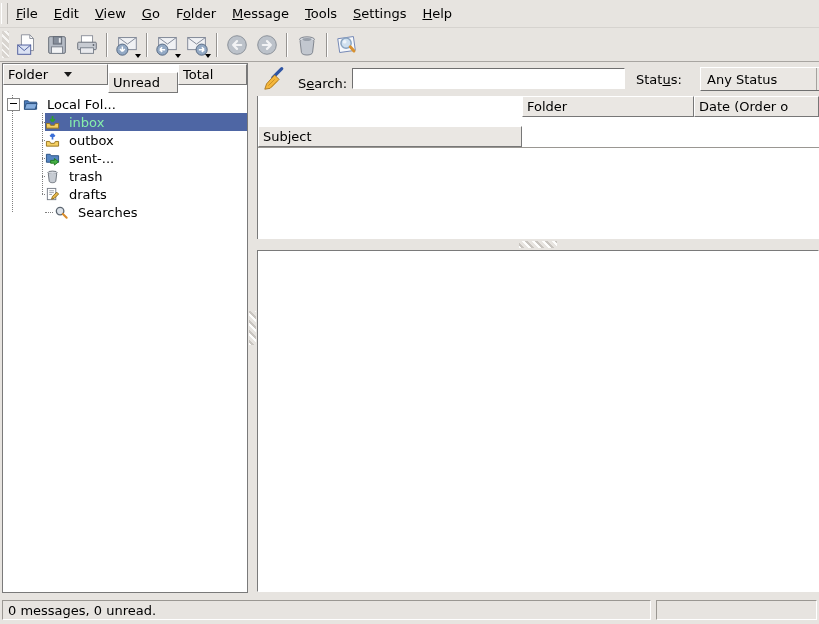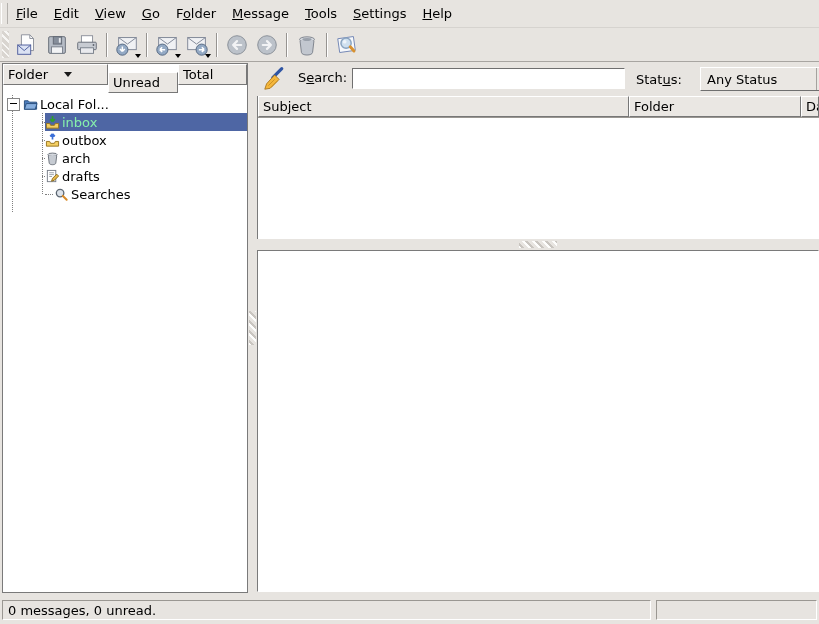--- a/index.html
+++ b/index.html
@@ -29,53 +29,53 @@
   .dd{position:absolute;right:1px;bottom:-1px;width:0;height:0;border:3px solid transparent;border-top:4px solid #000;}
 
   
   .hdr{display:flex;}
   .hdr-cell{height:21px;background:#eae7e3;border:1px solid;border-color:#fff #777 #777 #fff;
     display:flex;align-items:center;padding:0 4px;box-sizing:border-box;overflow:hidden;white-space:nowrap;}
   .sort-arrow{width:0;height:0;margin-left:16px;border:4px solid transparent;border-top:5px solid #1a1a1a;position:relative;top:2px;}
   #folder-columns .hdr-cell:nth-child(1){width:105px;}
   #folder-columns .hdr-cell:nth-child(2){width:70px;margin-top:8px;}
   #folder-columns .hdr-cell:nth-child(3){flex:1;}
-  #message-columns .hdr-cell:nth-child(1){width:371px;}
+  #message-columns .hdr-cell:nth-child(1){width:264px;margin-top:30px;}
   #message-columns .hdr-cell:nth-child(2){width:172px;}
   #message-columns .hdr-cell:nth-child(3){flex:1;}
 
   
   #folder-panel{position:absolute;left:2px;top:63px;width:246px;height:530px;
     border:1px solid #7a7a7a;box-sizing:border-box;display:flex;flex-direction:column;background:#fff;}
   #folder-tree{flex:1;position:relative;background:#fff;overflow:hidden;padding-top:2px;}
   .trow{height:18px;display:flex;align-items:center;position:relative;}
   .trow.lvl0{padding-left:4px;}
   .trow.lvl1{padding-left:42px;}
   .trow.lvl1::before{content:'';position:absolute;left:39px;top:9px;width:3px;border-top:1px dotted #7f7f7f;}
   .trow.rootlink{padding-left:19px;margin-left:32px;}
   .trow.rootlink::before{content:'';position:absolute;left:10px;top:9px;width:8px;border-top:1px dotted #7f7f7f;}
   .exp{width:11px;height:11px;border:1px solid #868686;background:#fff;position:relative;margin-right:3px;flex:none;}
   .exp::after{content:'';position:absolute;left:2px;right:2px;top:4px;border-top:1px solid #000;}
-  .row-main{flex:1;display:flex;align-items:center;height:18px;min-width:0;}
+  .row-main{flex:1;display:flex;align-items:center;height:18px;min-width:0;gap:7px;}
   .selected .row-main{background:var(--hl);color:#86efac;}
   .icn{display:inline-flex;flex:none;}
   .icn.t16 svg{width:15px;height:15px;display:block;}
   .tlabel{margin-left:2px;white-space:nowrap;overflow:hidden;}
   .guide-v{position:absolute;width:0;border-left:1px dotted #7f7f7f;}
 
   
   #v-splitter{position:absolute;left:248px;top:63px;width:9px;height:530px;background:#e7e4e0;display:flex;align-items:center;justify-content:center;}
   .grip-v{width:7px;height:34px;background:repeating-linear-gradient(45deg,#fdfdfc 0 2px,#c9c5c0 2px 4px,#e7e4e0 4px 7px);}
   #h-splitter{position:absolute;left:257px;top:239px;width:562px;height:11px;background:#e7e4e0;display:flex;align-items:center;justify-content:center;}
   .grip-h{width:38px;height:7px;background:repeating-linear-gradient(45deg,#fdfdfc 0 2px,#c9c5c0 2px 4px,#e7e4e0 4px 7px);}
 
   
   #clear-search{position:absolute;left:261px;top:64px;width:28px;height:28px;display:flex;align-items:center;justify-content:center;}
   #clear-search .icn svg{width:25px;height:25px;display:block;}
-  #search-label{position:absolute;left:298px;top:70px;}
+  #search-label{position:absolute;left:298px;top:76px;}
   #search-label u,#status-label u{text-decoration:underline;}
   #search-input{position:absolute;left:352px;top:68px;width:273px;height:21px;box-sizing:border-box;
     background:#fff;border:1px solid;border-color:#6f6f6f #fff #fff #6f6f6f;outline:none;
     font-family:inherit;font-size:13px;padding:0 3px;}
   #status-label{position:absolute;left:636px;top:72px;}
   #status-combo{position:absolute;left:700px;top:67px;width:135px;height:24px;box-sizing:border-box;
     background:#eae7e3;border:1px solid;border-color:#fff #6f6f6f #6f6f6f #fff;display:flex;align-items:center;}
   .combo-text{flex:1;padding-left:6px;white-space:nowrap;overflow:hidden;}
   .combo-btn{width:17px;align-self:stretch;border-left:1px solid #a5a29e;display:flex;flex-direction:column;align-items:center;justify-content:center;gap:2px;}
   .cmb-tri{width:0;height:0;border:4px solid transparent;border-top:5px solid #000;}
@@ -270,25 +270,36 @@
                 <path d="M1.5 9h3.5l1 2h4l1-2h3.5v5h-13z" fill="#f4cf63" stroke="#96731d"></path>
               </svg>
             </span>
             <span class="tlabel">outbox</span>
           </span>
         </div>
         <div class="trow lvl1">
           <span class="row-main">
             <span class="icn t16">
               <svg viewBox="0 0 16 16">
+                <path d="M1.5 3.5h4l1 1.5h8V12h-13z" fill="#5585c2" stroke="#2a5183"></path>
+                <path d="M6 10h4V8l4.5 3.5L10 15v-2H6z" fill="#45b045" stroke="#1f7a1f"></path>
+              </svg>
+            </span>
+            <span class="tlabel">sent-...</span>
+          </span>
+        </div>
+        <div class="trow lvl1">
+          <span class="row-main">
+            <span class="icn t16">
+              <svg viewBox="0 0 16 16">
                 <ellipse cx="8" cy="4" rx="5" ry="1.8" fill="#d4d8de" stroke="#6d737c"></ellipse>
                 <path d="M3.5 5l1 8c.1.9 1.6 1.6 3.5 1.6s3.4-.7 3.5-1.6l1-8" fill="#c6cbd2" stroke="#6d737c"></path>
               </svg>
             </span>
-            <span class="tlabel">arch</span>
+            <span class="tlabel">trash</span>
           </span>
         </div>
         <div class="trow lvl1">
           <span class="row-main">
             <span class="icn t16">
               <svg viewBox="0 0 16 16">
                 <rect x="2.5" y="1.5" width="9" height="12" fill="#fff" stroke="#787e88"></rect>
                 <path d="M4.5 4h5M4.5 6h5M4.5 8h3" stroke="#9aa0a8"></path>
                 <path d="M7 13l1-3 4.5-4.5 2 2L10 12z" fill="#e8b84a" stroke="#8a6a1a"></path>
               </svg>

